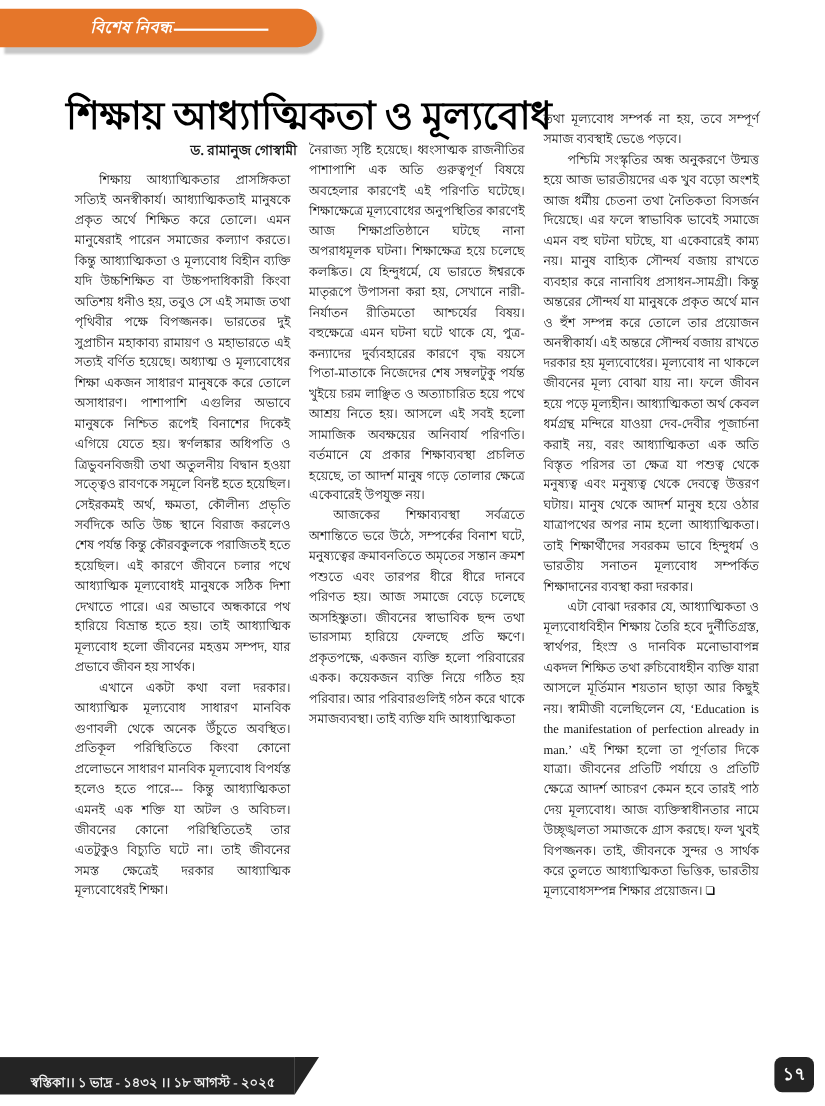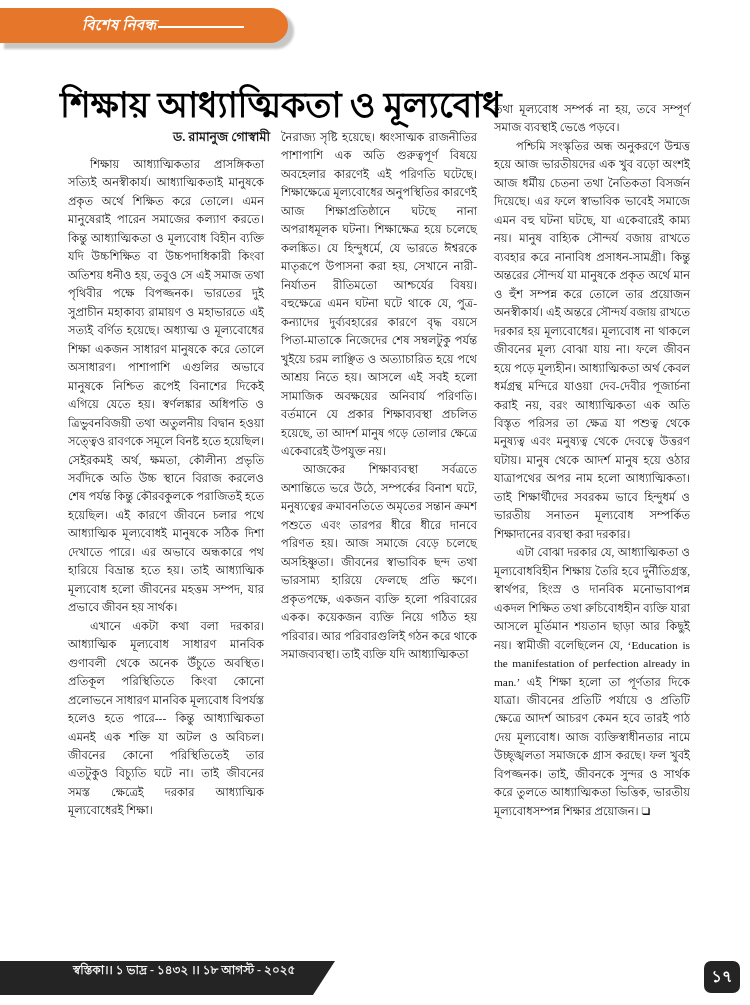--- a/index.html
+++ b/index.html
@@ -129,22 +129,21 @@
     height: 34px;
   }
   .footer-band {
     position: absolute;
     left: 0;
     top: 0;
     height: 34px;
     width: 268px;
     background: #242424;
     display: flex;
-    align-items: flex-start;
-    padding-left: 45px;
+    align-items: flex-end;
   }
   .footer-band::after {
     content: "";
     position: absolute;
     right: -22px;
     top: 0;
     width: 0;
     height: 0;
     border-top: 34px solid #242424;
     border-right: 22px solid transparent;

